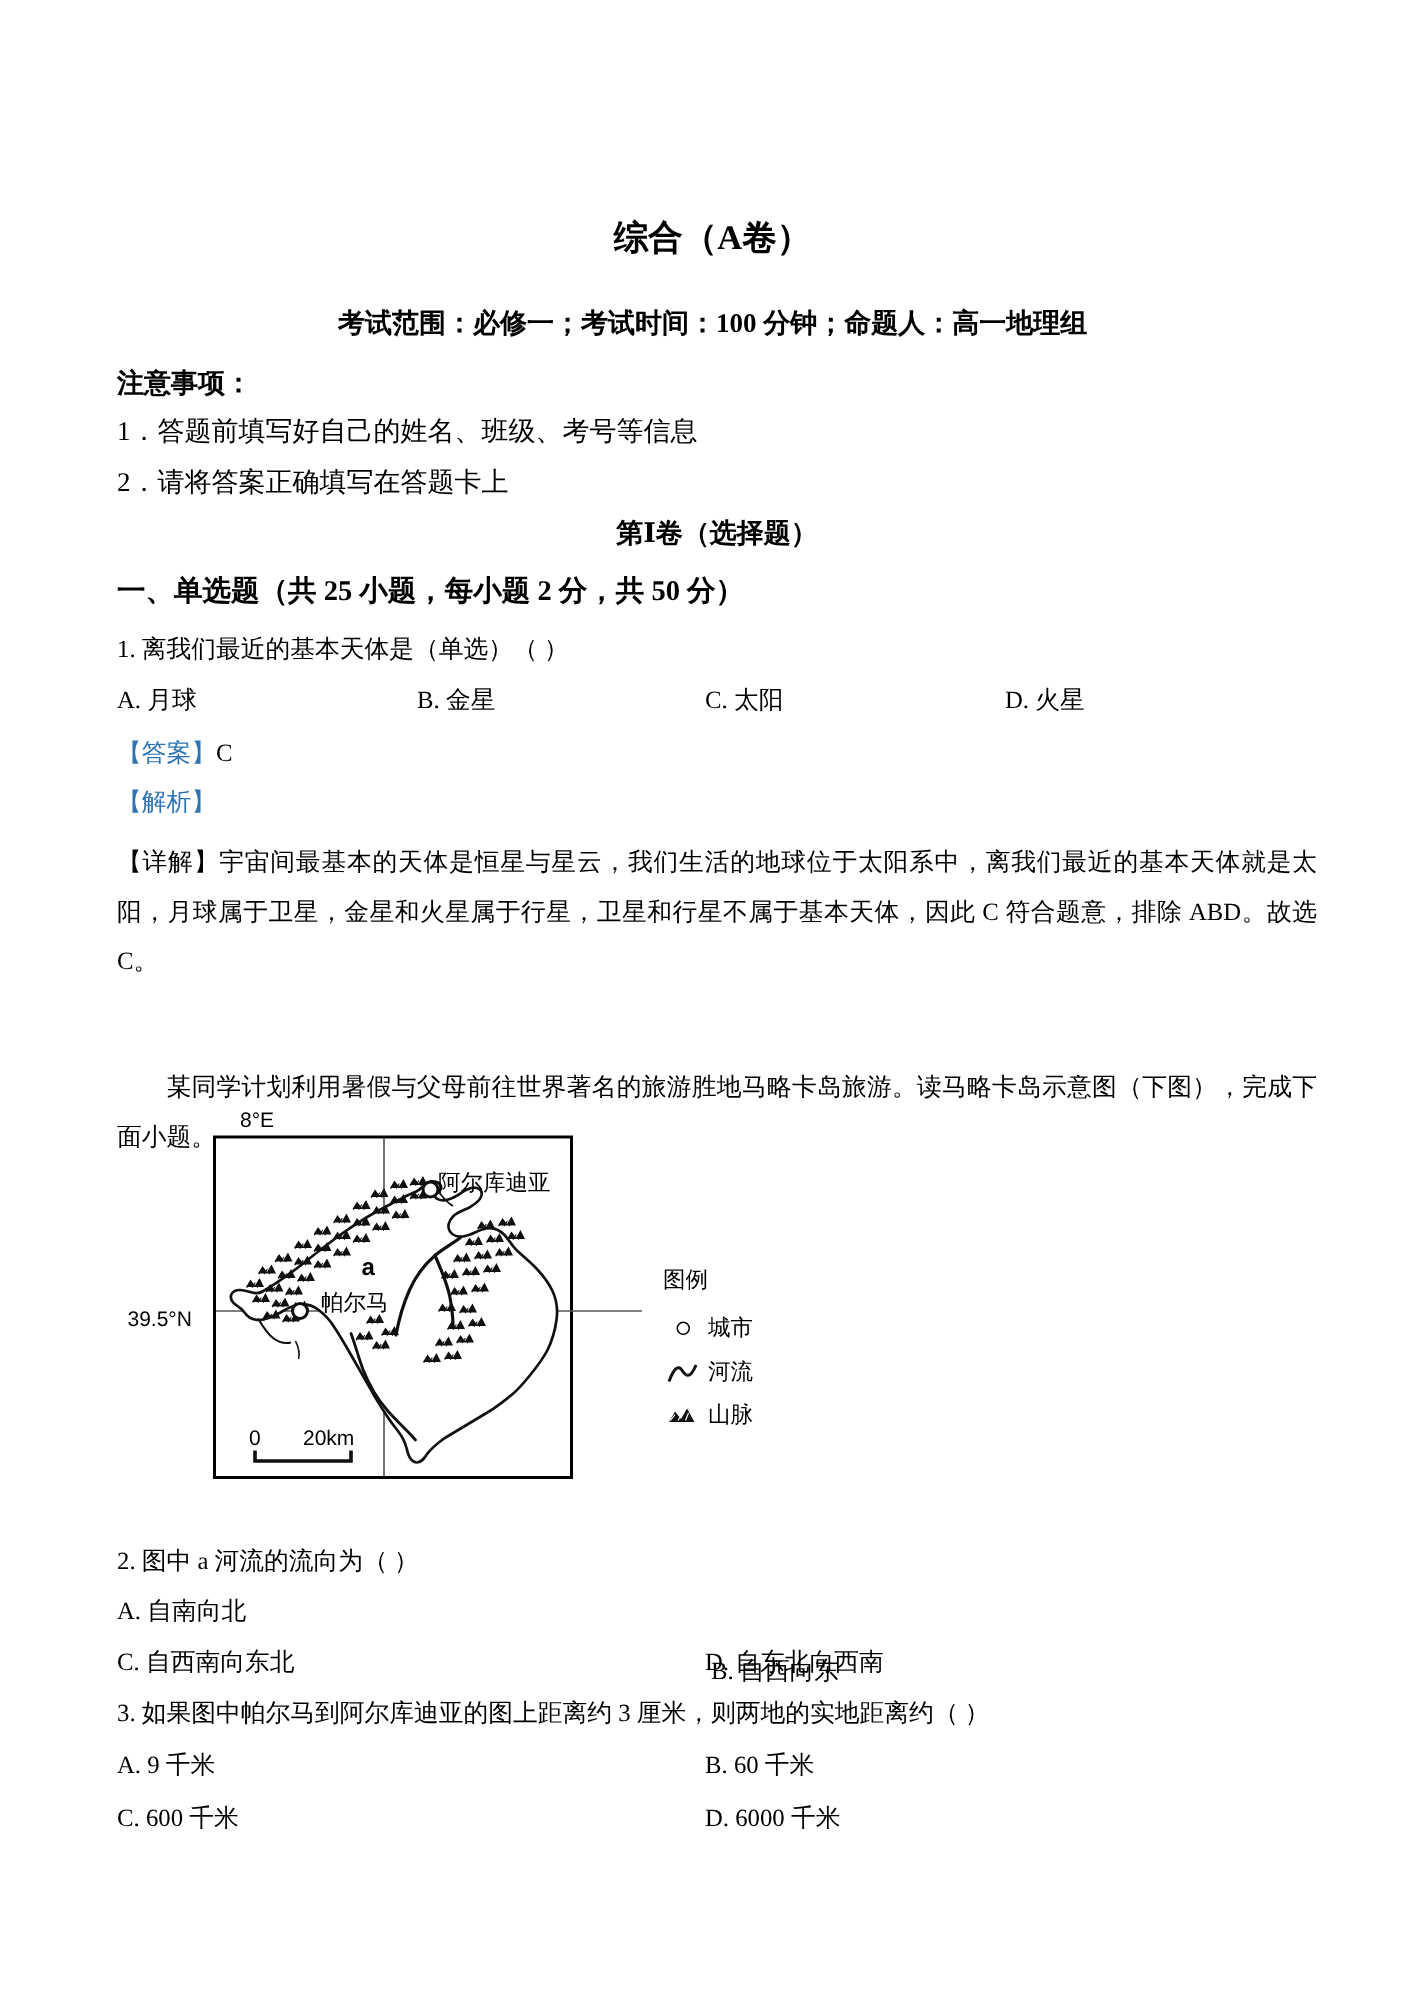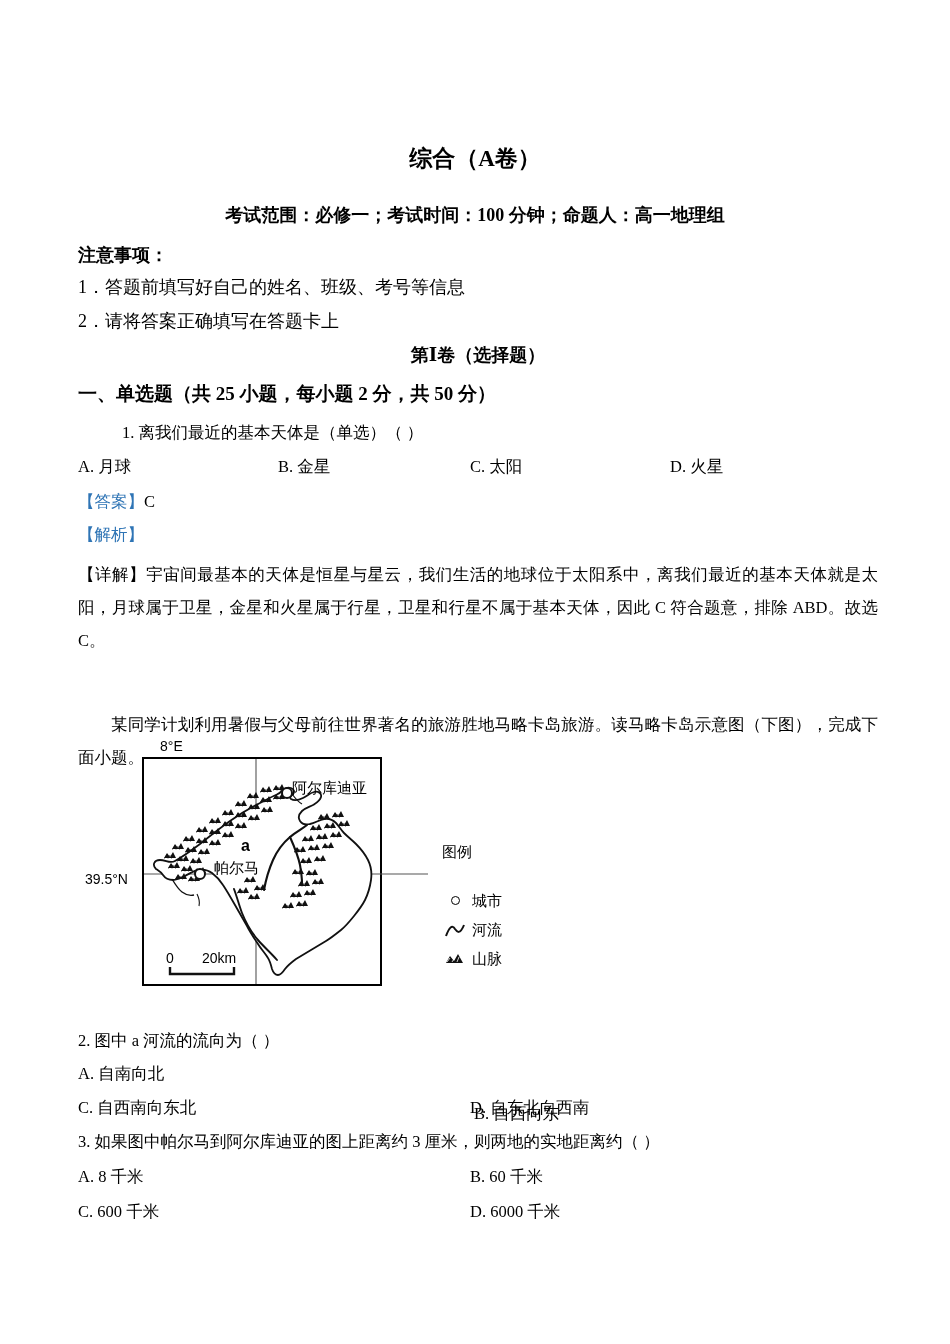--- a/index.html
+++ b/index.html
@@ -166,21 +166,21 @@
   .map-svg { position: absolute; left: 0; top: 0; }
   .legend {
     position: absolute;
     left: 442px;
     top: 845px;
     width: 90px;
     font-size: 15px;
     font-family: "Liberation Sans", sans-serif;
     line-height: 17px;
   }
-  .legend-title { margin-bottom: 24px; font-family: Liberation Mono, monospace; }
+  .legend-title { margin-bottom: 9px; }
   .legend-row {
     display: flex;
     align-items: center;
     height: 29px;
   }
   .legend-sym {
     width: 26px;
     display: inline-flex;
     justify-content: center;
     align-items: center;
@@ -203,21 +203,21 @@
 
   <div class="notes">
     <div class="notes-title">注意事项：</div>
     <div class="note-line">1．答题前填写好自己的姓名、班级、考号等信息</div>
     <div class="note-line">2．请将答案正确填写在答题卡上</div>
     <div class="part-title">第Ⅰ卷（选择题）</div>
   </div>
 
   <div class="section-title">一、单选题（共 25 小题，每小题 2 分，共 50 分）</div>
 
-  <div class="q-stem" style="left:78px; top:422px;margin-left:44px;">1. 离我们最近的基本天体是（单选）（    ）</div>
+  <div class="q-stem" style="left:78px; top:422px;">1. 离我们最近的基本天体是（单选）（    ）</div>
   <div class="opt-row" style="top:456px;">
     <span class="opt" style="left:0px;">A. 月球</span>
     <span class="opt" style="left:200px;">B. 金星</span>
     <span class="opt" style="left:392px;">C. 太阳</span>
     <span class="opt" style="left:592px;">D. 火星</span>
   </div>
   <div class="ans-line" style="top:491px;">
     <span class="tag-blue">【答案】</span><span>C</span>
   </div>
   <div class="ans-line" style="top:524px;">
@@ -385,21 +385,21 @@
     <span class="opt" style="left:0px;">A. 自南向北</span>
     <span class="opt" style="left:396px;margin-top:40px;">B. 自西向东</span>
   </div>
   <div class="opt-row" style="top:1097px;">
     <span class="opt" style="left:0px;">C. 自西南向东北</span>
     <span class="opt" style="left:392px;">D. 自东北向西南</span>
   </div>
 
   <div class="q-stem" style="left:78px; top:1131px;">3. 如果图中帕尔马到阿尔库迪亚的图上距离约 3 厘米，则两地的实地距离约（    ）</div>
   <div class="opt-row" style="top:1166px;">
-    <span class="opt" style="left:0px;">A. 8 千米</span>
+    <span class="opt" style="left:0px;">A. 9 千米</span>
     <span class="opt" style="left:392px;">B. 60 千米</span>
   </div>
   <div class="opt-row" style="top:1201px;">
     <span class="opt" style="left:0px;">C. 600 千米</span>
     <span class="opt" style="left:392px;">D. 6000 千米</span>
   </div>
 
 </div>
 
 </body></html>

